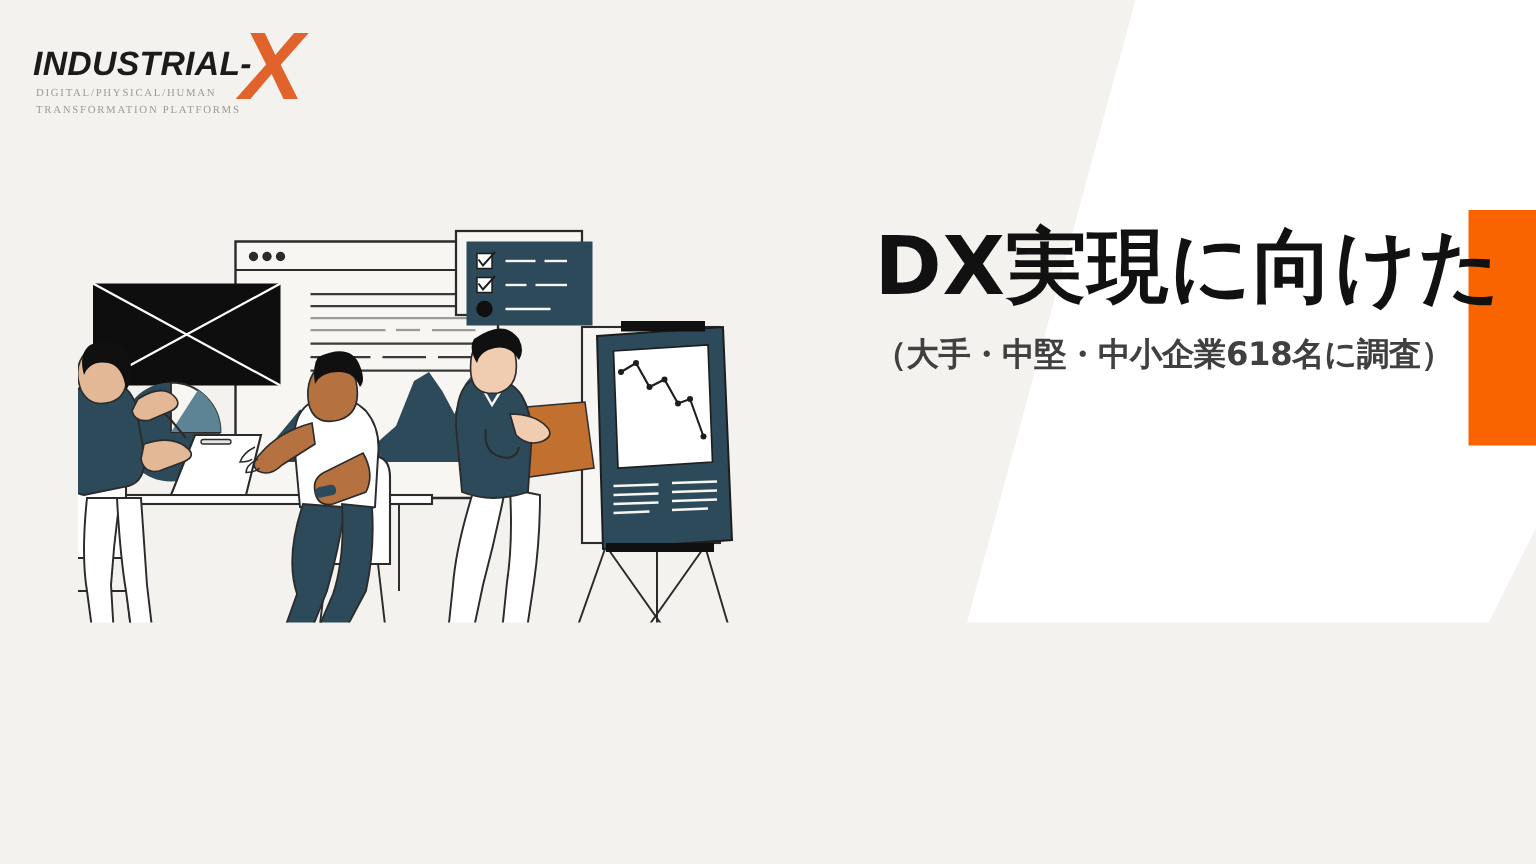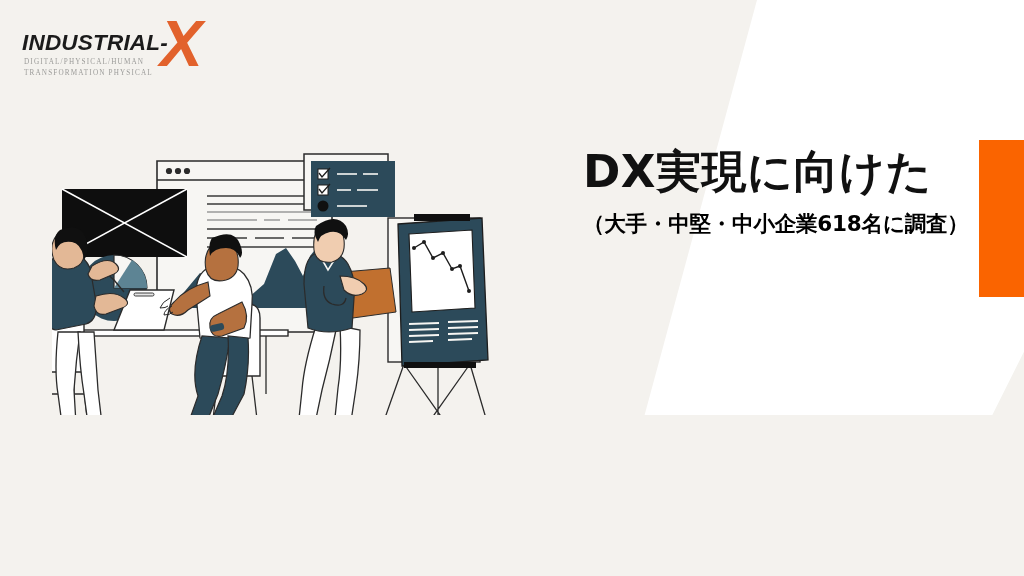--- a/index.html
+++ b/index.html
@@ -82,33 +82,33 @@
   }
 
   
   .title-block {
     position: absolute;
     left: 583px;
     top: 142px;
     width: 420px;
   }
   .title-line {
-    font-size: 45px;
+    font-size: 54px;
     font-weight: bold;
     color: #111111;
     line-height: 1.33;
     letter-spacing: 0.5px;
     white-space: nowrap;
     font-family: "DejaVu Sans", "Liberation Sans", sans-serif;
   }
   .subtitle {
     margin-top: 7px;
     font-size: 21.5px;
     font-weight: bold;
-    color: #000000;
+    color: #404040;
     letter-spacing: -0.2px;
     white-space: nowrap;
     font-family: "DejaVu Sans", "Liberation Sans", sans-serif;
   }
 </style>
 </head>
 <body>
 
 <div id="slide">
 
@@ -120,21 +120,21 @@
     <polygon points="1024,352 1024,576 912,576" fill="#f4f2ee"></polygon>
 
     <rect x="979" y="140" width="45" height="157" fill="#fa6400"></rect>
   </svg>
 
   <div class="logo">
     <div class="logo-word">INDUSTRIAL-</div>
     <div class="logo-x">X</div>
     <div class="logo-sub">
       <div>DIGITAL/PHYSICAL/HUMAN</div>
-      <div>TRANSFORMATION PHYSICAL</div>
+      <div>TRANSFORMATION PLATFORMS</div>
     </div>
   </div>
 
   <svg class="illus" viewBox="0 0 510 300" preserveAspectRatio="xMidYMid meet">
 
     <g>
       <path d="M105 25 H268 a12 12 0 0 1 12 12 V196 H105 Z" fill="#f7f6f3" stroke="#2b2b2b" stroke-width="1.6"></path>
       <line x1="105" y1="44" x2="280" y2="44" stroke="#2b2b2b" stroke-width="1.4"></line>
       <g>
         <circle cx="117" cy="35" r="3.1" fill="#2b2b2b"></circle>

